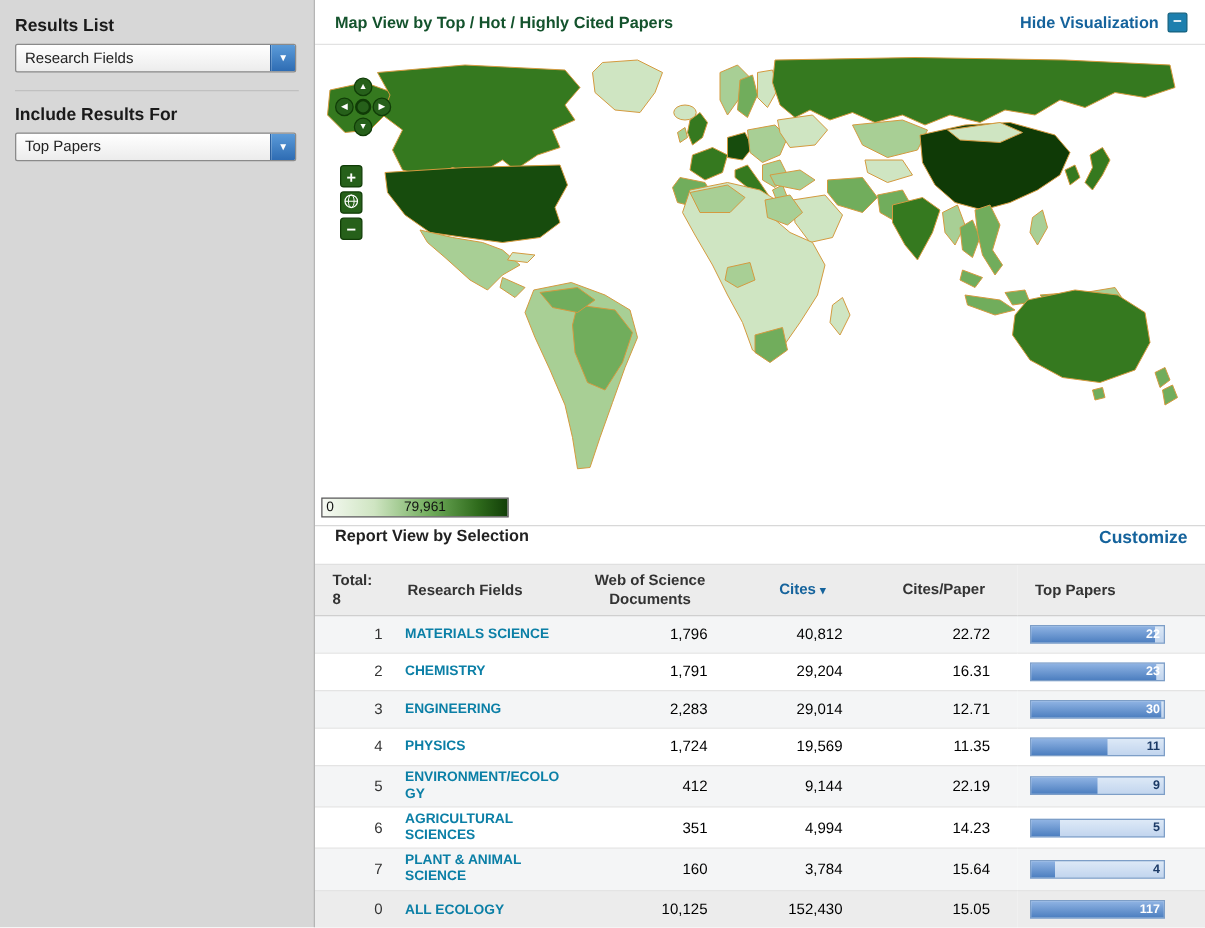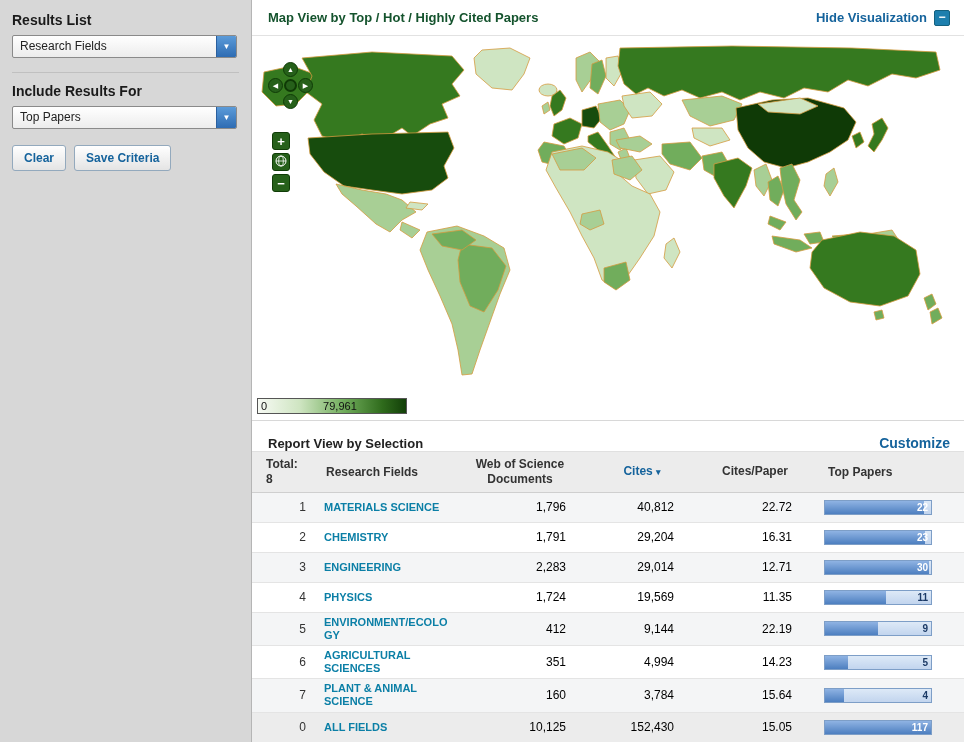--- a/index.html
+++ b/index.html
@@ -41,21 +41,21 @@
   .pan { width:15px; height:15px; border-radius:50%; background:#26601a; border:1px solid #103c07; color:#fff; font-size:7px; line-height:12px; text-align:center; padding:0; cursor:pointer; }
   .pan-center { width:13px; height:13px; border-radius:50%; background:#26601a; border:2px solid #0f3a06; display:inline-block; cursor:pointer; }
   .zoomstack { position:absolute; left:20px; top:96px; display:flex; flex-direction:column; gap:3px; }
   .zbtn { width:18px; height:18px; background:#26601a; border:1px solid #103c07; border-radius:3px; color:#fff; font-size:13px; font-weight:bold; line-height:15px; text-align:center; padding:0; cursor:pointer; }
 
   .legend { position:absolute; left:5px; bottom:6px; width:150px; height:16px; border:1px solid #555; background:linear-gradient(to right,#f7faf4 0%,#cfe5c2 28%,#71ad5c 58%,#2f6b1c 84%,#123f08 100%); }
   .legend span { position:absolute; top:1px; font-size:11px; color:#111; }
   .legend .lg-min { left:3px; }
   .legend .lg-max { left:44%; }
 
-  .report-header { height:32px; flex:none; display:flex; align-items:flex-end; justify-content:space-between; padding:0 14px 0 16px; border-top:1px solid #d8d8d8; border-bottom:1px solid #e0e0e0; background:#fff; }
+  .report-header { height:32px; flex:none; display:flex; align-items:flex-start; justify-content:space-between; padding:0 14px 0 16px; border-top:1px solid #d8d8d8; border-bottom:1px solid #e0e0e0; background:#fff; }
   .report-title { font-size:13px; font-weight:bold; color:#222; }
   .customize-link { color:#15639c; font-size:14px; font-weight:bold; text-decoration:none; cursor:pointer; }
 
   table.report { width:712px; border-collapse:collapse; table-layout:fixed; }
   table.report th, table.report td { vertical-align:middle; font-size:12px; }
   thead tr { background:#ececec; height:40px; }
   thead th { font-weight:bold; color:#333; border-bottom:1px solid #cfcfcf; padding:4px 6px; }
   .col-rank { width:68px; } .col-field { width:132px; } .col-docs { width:136px; } .col-cites { width:108px; } .col-cpp { width:118px; } .col-top { width:150px; }
   th.h-total { text-align:left; padding-left:14px; line-height:1.25; }
   th.h-field { text-align:left; }
@@ -94,24 +94,20 @@
 
 
     <div class="side-sec">
       <div class="side-title">Include Results For</div>
       <div class="dropdown">
         <span class="dd-value">Top Papers</span>
         <span class="dd-arrow">▼</span>
       </div>
     </div>
 
-    <div class="btn-row">
-      <button class="side-btn">Clear</button>
-      <button class="side-btn">Save Criteria</button>
-    </div>
   </aside>
 
   <main class="main">
 
     <div class="viz-header">
       <span class="viz-title">Map View by Top / Hot / Highly Cited Papers</span>
       <span class="viz-right">
         <a class="hide-link">Hide Visualization</a>
         <button class="collapse-btn">−</button>
       </span>
@@ -320,21 +316,21 @@
           <td class="c-num">15.64</td>
           <td class="c-top">
               <div class="bar">
                 <div class="bar-fill" style="width: 18%;"></div>
                 <span class="bar-value">4</span>
               </div>
             </td>
         </tr>
         <tr class="total-row">
           <td class="c-rank">0</td>
-          <td class="c-field"><a class="field-link">ALL FIELDS</a></td>
+          <td class="c-field"><a class="field-link">ALL ECOLOGY</a></td>
           <td class="c-num">10,125</td>
           <td class="c-num">152,430</td>
           <td class="c-num">15.05</td>
           <td class="c-top">
               <div class="bar full">
                 <div class="bar-fill" style="width: 100%;"></div>
                 <span class="bar-value">117</span>
               </div>
             </td>
         </tr>

